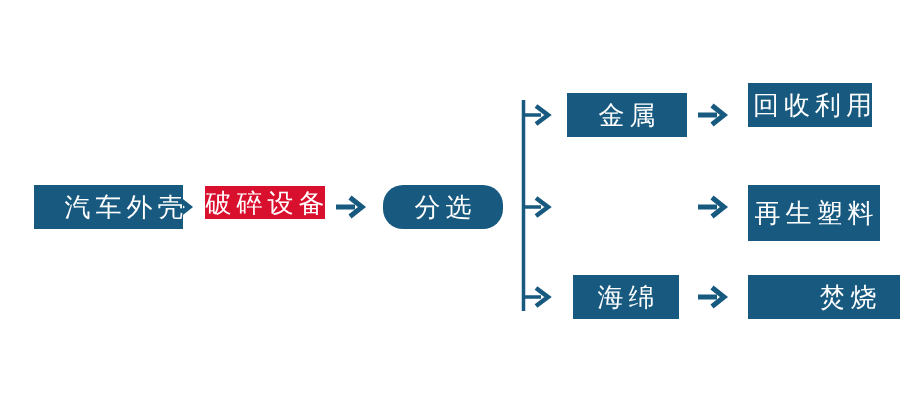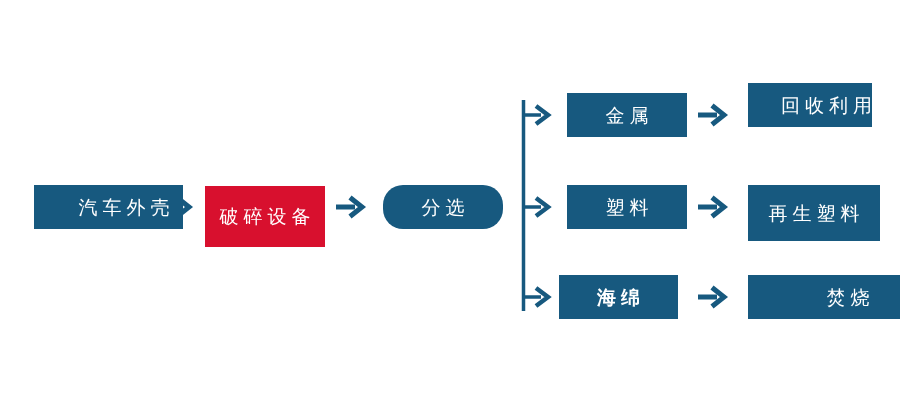--- a/index.html
+++ b/index.html
@@ -29,21 +29,21 @@
     stroke-linecap: butt;
     stroke-linejoin: miter;
   }
   .node {
     position: absolute;
     display: flex;
     align-items: center;
     justify-content: center;
     background: var(--node-blue, #17597F);
     color: var(--node-text, #ffffff);
-    font-size: 19px;
+    font-size: 26px;
     letter-spacing: 5px;
     line-height: 1;
     white-space: nowrap;
   }
   .node[data-color="red"] {
     background: var(--node-red, #D8102E);
   }
   .node span {
     margin-right: -5px; 
   }
@@ -92,42 +92,39 @@
     <g>
       <path class="stroke" stroke-width="5" d="M698 297 H717"></path>
       <path class="stroke" stroke-width="5" d="M712 287.5 L724 297 L712 306.5"></path>
     </g>
   </svg>
 
   <div class="node" style="left:34px; top:185px; width:118px; height:44px;padding-left:31px;" data-color="blue">
     <span>汽车外壳</span>
   </div>
 
-  <div class="node" style="left:205px; top:186px; width:120px; height:61px;" data-color="red">
+  <div class="node" style="left:205px; top:186px; width:120px; height:33px;" data-color="red">
     <span>破碎设备</span>
   </div>
 
   <div class="node" style="left:383px; top:185px; width:120px; height:44px;border-radius:20px;" data-color="blue">
     <span>分选</span>
   </div>
 
   <div class="node" style="left:567px; top:93px; width:120px; height:44px;">
     <span>金属</span>
   </div>
   <div class="node" style="left:748px; top:83px; width:124px; height:44px;justify-content:flex-end;">
     <span>回收利用</span>
   </div>
 
-  <div class="node" style="left:567px; top:185px; width:120px; height:44px;">
-    <span>塑料</span>
-  </div>
   <div class="node" style="left:748px; top:185px; width:132px; height:56px;">
     <span>再生塑料</span>
   </div>
 
-  <div class="node" style="left:559px; top:275px; width:119px; height:44px;font-weight:bold;">
+  <div class="node" style="left:573px; top:275px; width:106px; height:44px;">
     <span>海绵</span>
   </div>
   <div class="node" style="left:748px; top:275px; width:132px; height:44px;padding-left:34px;">
     <span>焚烧</span>
   </div>
 
 </div>
 
 </body></html>

